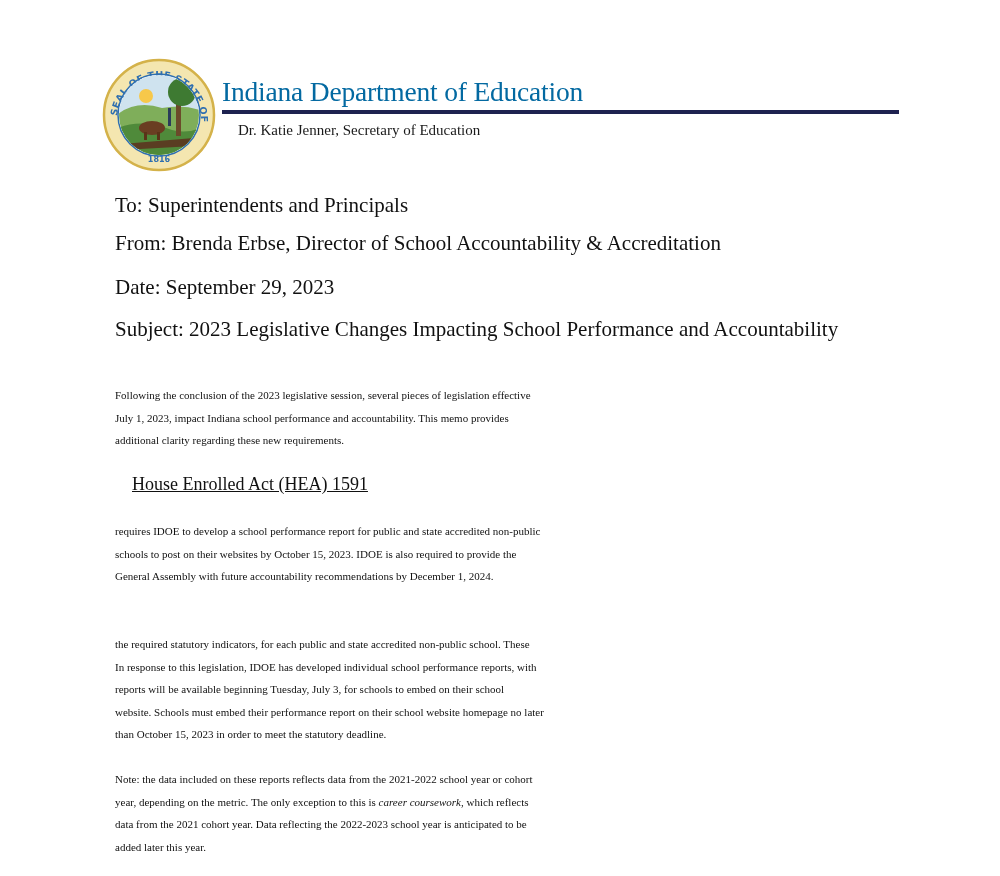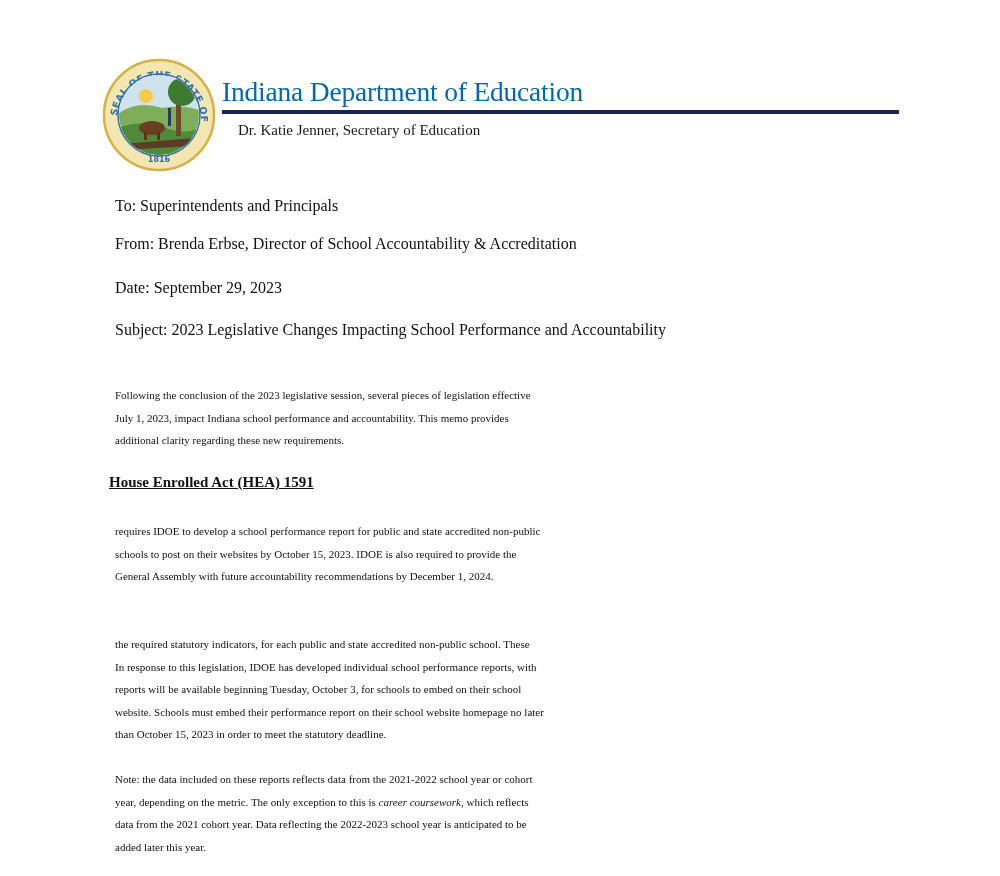--- a/index.html
+++ b/index.html
@@ -17,30 +17,30 @@
     }
     .rule {
       position: absolute; left: 222px; top: 110px; width: 677px; height: 4px;
       background: #1e2250;
     }
     .secretary {
       position: absolute; left: 238px; top: 122px;
       font-size: 15px; color: #1a1a1a; white-space: nowrap;
     }
     .line {
-      position: absolute; left: 115px; font-size: 16px; white-space: nowrap; line-height: 21px;
+      position: absolute; left: 115px; font-size: 21px; white-space: nowrap; line-height: 21px;
     }
     .para {
       position: absolute; left: 115px; width: 760px;
       font-size: 11px; line-height: 22.5px;
     }
     .para span.l { display: block; white-space: nowrap; }
     .heading {
-      position: absolute; left: 109px; top: 474px;
-      font-size: 15px; font-weight: bold; text-decoration: underline; white-space: nowrap;
+      position: absolute; left: 132px; top: 474px;
+      font-size: 18px; font-weight: normal; text-decoration: underline; white-space: nowrap;
     }
     b { font-weight: normal; }
     i { font-style: italic; }
   </style>
 </head>
 <body>
 
 <div>
   <svg class="seal" viewBox="0 0 114 114">
     <circle cx="57" cy="57" r="56" fill="#f4e6b0"></circle>
@@ -93,21 +93,21 @@
 
 <div class="para" style="top:520px">
   <span class="l">requires IDOE to develop a school performance report for public and state accredited non-public</span>
   <span class="l">schools to post on their websites by October 15, 2023. IDOE is also required to provide the</span>
   <span class="l">General Assembly with future accountability recommendations by December 1, 2024.</span>
 </div>
 
 <div class="para" style="top:633px">
   <span class="l">the required statutory indicators, for each public and state accredited non-public school. These</span>
   <span class="l">In response to this legislation, IDOE has developed individual school performance reports, with</span>
-  <span class="l">reports will be available beginning Tuesday, October 3, for schools to embed on their school</span>
+  <span class="l">reports will be available beginning Tuesday, July 3, for schools to embed on their school</span>
   <span class="l">website. Schools must embed their performance report on their school website homepage no later</span>
   <span class="l"><span>than </span><b>October 15, 2023</b><span> in order to meet the statutory deadline.</span></span>
 </div>
 
 <div class="para" style="top:768px">
   <span class="l">Note: the data included on these reports reflects data from the 2021-2022 school year or cohort</span>
   <span class="l"><span>year, depending on the metric. The only exception to this is </span><i>career coursework,</i><span> which reflects</span></span>
   <span class="l">data from the 2021 cohort year. Data reflecting the 2022-2023 school year is anticipated to be</span>
   <span class="l">added later this year.</span>
 </div>

